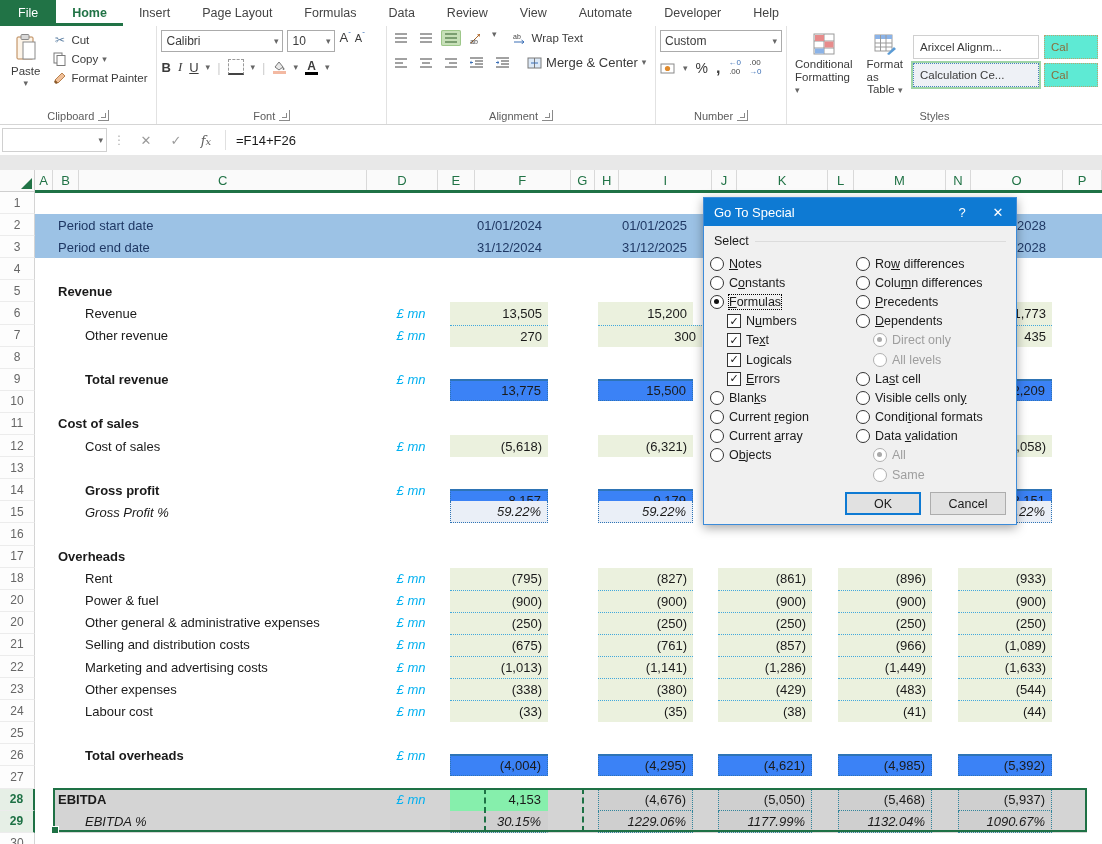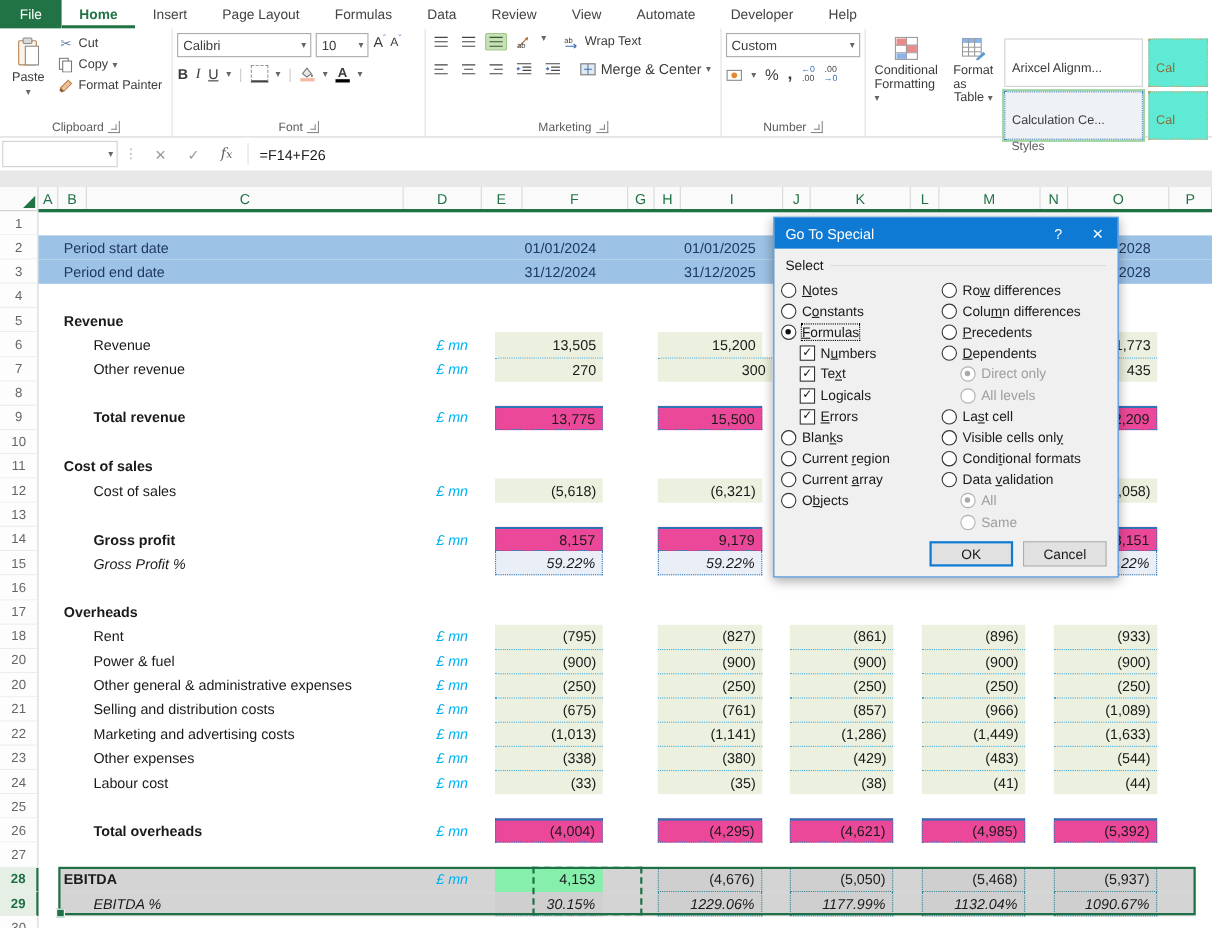--- a/index.html
+++ b/index.html
@@ -24,21 +24,21 @@
   .ic{display:inline-flex;width:15px;height:14px;align-items:center;justify-content:center;font-size:12px;}
   .combo{display:flex;align-items:center;justify-content:space-between;border:1px solid #ababab;background:#fff;height:20px;padding:0 4px;font-size:12px;}
   .fontrow{display:flex;align-items:flex-start;gap:4px;}
   .btnrow{display:flex;align-items:center;gap:7px;margin-top:7px;font-size:13px;}
   .bld{font-weight:700;} .itl{font-style:italic;font-family:"Liberation Serif",serif;} .unl{text-decoration:underline;}
   .alicon{display:inline-block;}
   .albtn{padding:2px 3px;border-radius:2px;display:inline-flex;}
   .albtn.on{background:#c7e0b8;box-shadow:inset 0 0 0 1px #9dc789;}
   .colorbar{display:block;width:13px;height:3px;margin-top:0px;}
   .stack{display:flex;flex-direction:column;align-items:center;line-height:1.1;}
-  .galitem{border:1px solid #d0d0d0;background:#fff;font-size:11.5px;height:22px;display:flex;align-items:flex-end;padding:10px 6px;white-space:nowrap;overflow:hidden;}
+  .galitem{border:1px solid #d0d0d0;background:#fff;font-size:11.5px;height:22px;display:flex;align-items:center;padding:0 6px;white-space:nowrap;overflow:hidden;}
   .galitem.selgreen{box-shadow:0 0 0 2px #9fd5a5;border:1px dotted #4a84c0;background:#eef1f6;}
   .galitem.calc2{border:1px dotted #b8a370;background:#5eead4;color:#8a6d3b;}
   
   .fbar{display:flex;align-items:center;height:30px;background:#fff;padding-left:2px;}
   .namebox{width:100px;height:22px;border:1px solid #d0d0d0;display:flex;align-items:center;justify-content:flex-end;padding-right:3px;color:#888;font-size:11px;}
   .vdots{color:#b0b0b0;margin:0 6px;font-size:12px;letter-spacing:0;}
   .fxbtn{width:30px;text-align:center;color:#9a9a9a;font-size:13px;}
   .fxit{font-family:"DejaVu Serif",serif;font-style:italic;color:#5f5f5f;}
   .fmlsep{width:1px;height:20px;background:#e0e0e0;margin:0 4px;}
   .fml{flex:1;font-size:13px;color:#1a1a1a;padding-left:6px;}
@@ -58,21 +58,21 @@
   .ebband{position:absolute;left:18px;width:1034px;top:0;bottom:0;background:#d4d4d4;}
   .lbl{position:absolute;top:0;height:100%;display:flex;align-items:center;font-size:13px;color:#1a1a1a;white-space:nowrap;z-index:2;}
   .lbl.i0{left:23px;} .lbl.i1{left:50px;}
   .lbl.b{font-weight:700;} .lbl.it{font-style:italic;}
   .banner .lbl{color:#1f3864;}
   .unit{position:absolute;left:340px;width:72px;top:0;height:100%;display:flex;align-items:center;justify-content:center;font-style:italic;color:#00b0f0;font-size:13px;z-index:2;}
   .cell{position:absolute;top:0;height:100%;display:flex;align-items:center;justify-content:flex-end;padding-right:6px;box-sizing:border-box;font-size:13px;color:#1a1a1a;z-index:1;}
   .v-ban{color:#1f3864;}
   .v-inp{background:#ebf1de;}
   .v-inp.sep{border-top:1px dotted #41a8dc;}
-  .v-tot{background:#ec4899;border-top:2px solid #2e74b5;border-left:1px dotted #2e74b5;border-right:1px dotted #2e74b5;border-bottom:1px dotted #2e74b5;}
+  .v-tot{background:#3b82f6;border-top:2px solid #2e74b5;border-left:1px dotted #2e74b5;border-right:1px dotted #2e74b5;border-bottom:1px dotted #2e74b5;margin-top:10px;}
   .v-pct{background:#eaeff7;border-left:1px dotted #2e74b5;border-right:1px dotted #2e74b5;border-bottom:1px dotted #2e74b5;font-style:italic;}
   .v-eb{background:#cfcfcf;border:1px dotted #31859c;}
   .v-ebp{background:#cfcfcf;border:1px dotted #31859c;border-top:none;font-style:italic;}
   .v-eb.activecell{background:#86efac;border-color:transparent;}
   .v-ebp.underants{border-left-color:transparent;border-right-color:transparent;}
   .selborder{position:absolute;left:53px;top:618.2px;width:1034px;height:44.2px;border:2px solid #1e7145;box-sizing:border-box;z-index:5;pointer-events:none;}
   .selhandle{position:absolute;left:-4px;bottom:-4px;width:6px;height:6px;background:#1e7145;border:1px solid #fff;}
   .ants{position:absolute;left:484px;top:618.2px;width:100px;height:44.2px;border:2px dashed #1e7145;box-sizing:border-box;z-index:6;pointer-events:none;}
   
   .dlg{position:absolute;left:703px;top:197px;width:312px;height:326px;background:#f0f0f0;border:1px solid #3c8bd9;box-shadow:0 3px 10px rgba(0,0,0,.35);z-index:10;font-size:12.5px;color:#1a1a1a;}
@@ -316,21 +316,21 @@
                   <line x1="7.5" y1="1" x2="7.5" y2="11" stroke="#7a7a7a"></line>
                   <path d="M4 6 h7" stroke="#3a6eb5"></path>
                 </svg>
               </span>
             <span>Merge &amp; Center</span>
             <span class="arrow">▾</span>
           </span>
         </div>
       </div>
       <div class="rg-label">
-          <span>Marketing</span>
+          <span>Alignment</span>
           <span class="launcher"></span>
         </div>
     </div>
 
     <div class="rgroup" style="width:130px;">
       <div class="rg-body" style="flex-direction:column;align-items:stretch;">
         <div class="combo" style="width:112px;">
           <span>Custom</span>
             <span class="arrow">▾</span>
         </div>

